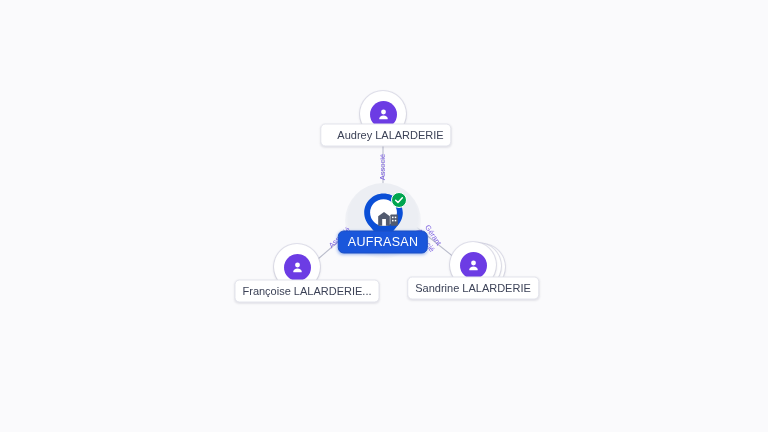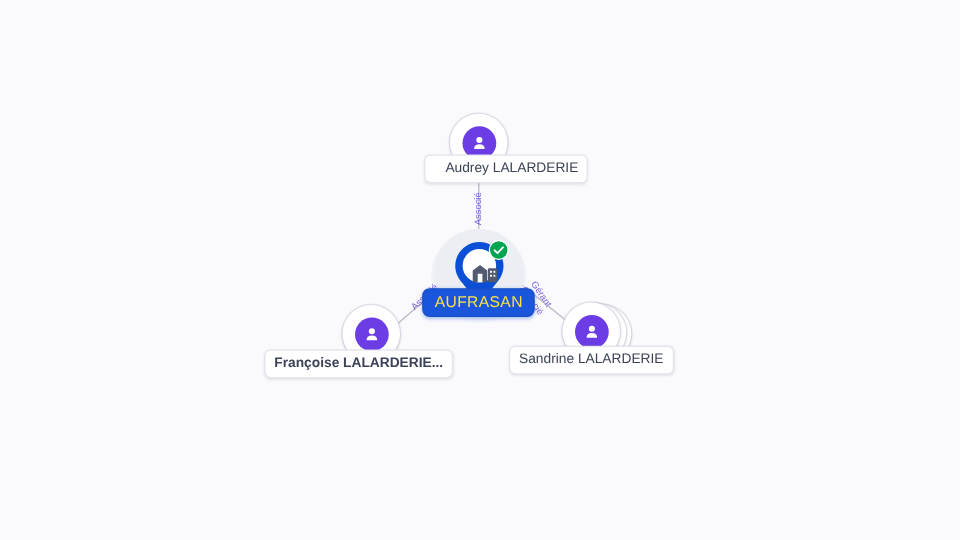--- a/index.html
+++ b/index.html
@@ -87,21 +87,21 @@
     line-height: 14px;
     color: #3c4257;
     background: #ffffff;
     border: 1px solid #e3e4ec;
     border-radius: 5px;
     padding: 3px 7px 4px 7px;
     box-shadow: 0 1px 2px rgba(40,40,70,0.10);
     z-index: 10;
   }
   .node-label.primary {
-    color: #fde047;
+    color: #ffffff;
     background: #1a56db;
     border: 1px solid #1a4fc4;
     border-radius: 6px;
     font-size: 12.5px;
     letter-spacing: 0.3px;
     padding: 3px 9px 4px 9px;
     box-shadow: 0 1px 3px rgba(26,86,219,0.35);
   }
 
   
@@ -148,33 +148,33 @@
   <div class="person-node" style="left:360px; top:91px;">
     <div class="person-disc front">
       <div class="avatar-circle">
         <svg width="15" height="15" viewBox="0 0 24 24" fill="#ffffff">
           <circle cx="12" cy="8" r="3.9"></circle>
           <path d="M12 13.4c-4 0-6.6 2.2-6.6 4.6v1.6h13.2v-1.6c0-2.4-2.6-4.6-6.6-4.6z"></path>
         </svg>
       </div>
     </div>
   </div>
-  <div class="node-label" style="left:405px; top:135px; transform: translate(-50%,-50%); padding-left: 16px;">Audrey LALARDERIE</div>
+  <div class="node-label" style="left:386px; top:135px; transform: translate(-50%,-50%); padding-left: 16px;">Audrey LALARDERIE</div>
 
   <div class="person-node" style="left:274px; top:244px;">
     <div class="person-disc front">
       <div class="avatar-circle">
         <svg width="15" height="15" viewBox="0 0 24 24" fill="#ffffff">
           <circle cx="12" cy="8" r="3.9"></circle>
           <path d="M12 13.4c-4 0-6.6 2.2-6.6 4.6v1.6h13.2v-1.6c0-2.4-2.6-4.6-6.6-4.6z"></path>
         </svg>
       </div>
     </div>
   </div>
-  <div class="node-label" style="left:287px; top:291px; transform: translate(-50%,-50%); font-weight: bold;">Françoise LALARDERIE...</div>
+  <div class="node-label" style="left:307px; top:291px; transform: translate(-50%,-50%);">Françoise LALARDERIE...</div>
 
   <div class="person-node" style="left:450px; top:242px;">
     <div class="person-disc stack-1"></div>
     <div class="person-disc stack-2"></div>
     <div class="person-disc front">
       <div class="avatar-circle">
         <svg width="15" height="15" viewBox="0 0 24 24" fill="#ffffff">
           <circle cx="12" cy="8" r="3.9"></circle>
           <path d="M12 13.4c-4 0-6.6 2.2-6.6 4.6v1.6h13.2v-1.6c0-2.4-2.6-4.6-6.6-4.6z"></path>
         </svg>

